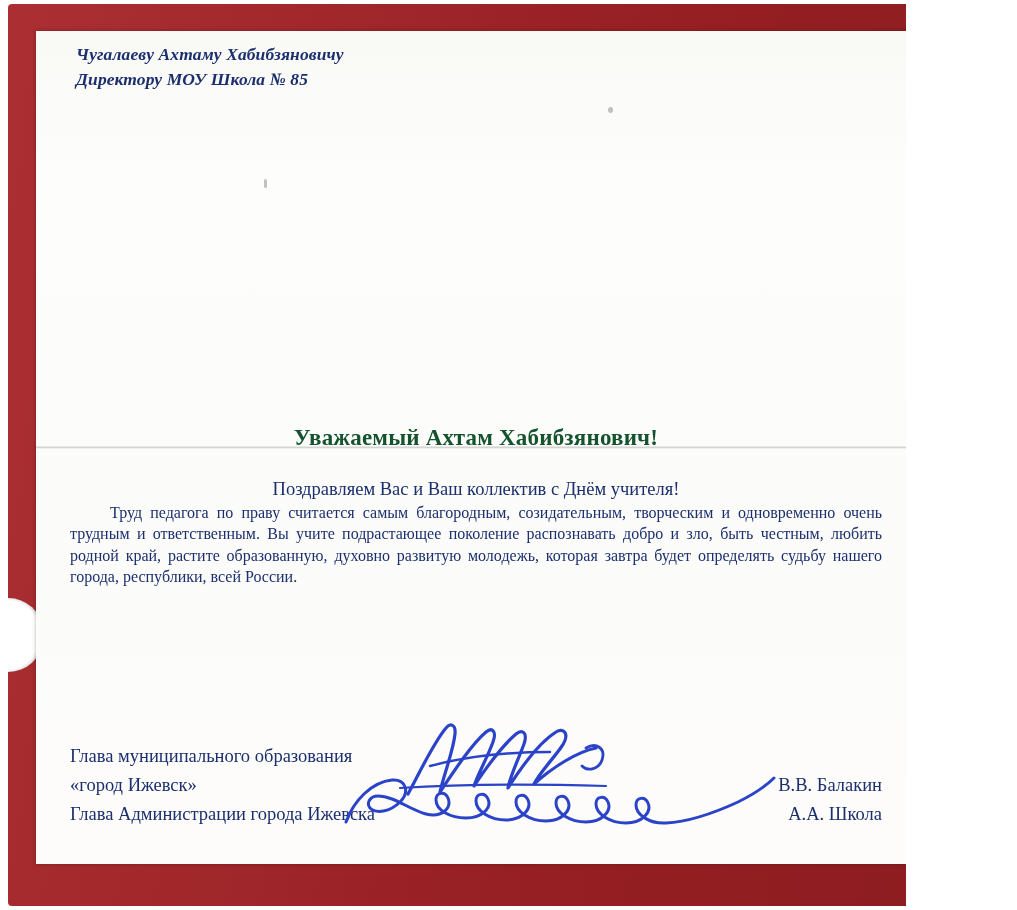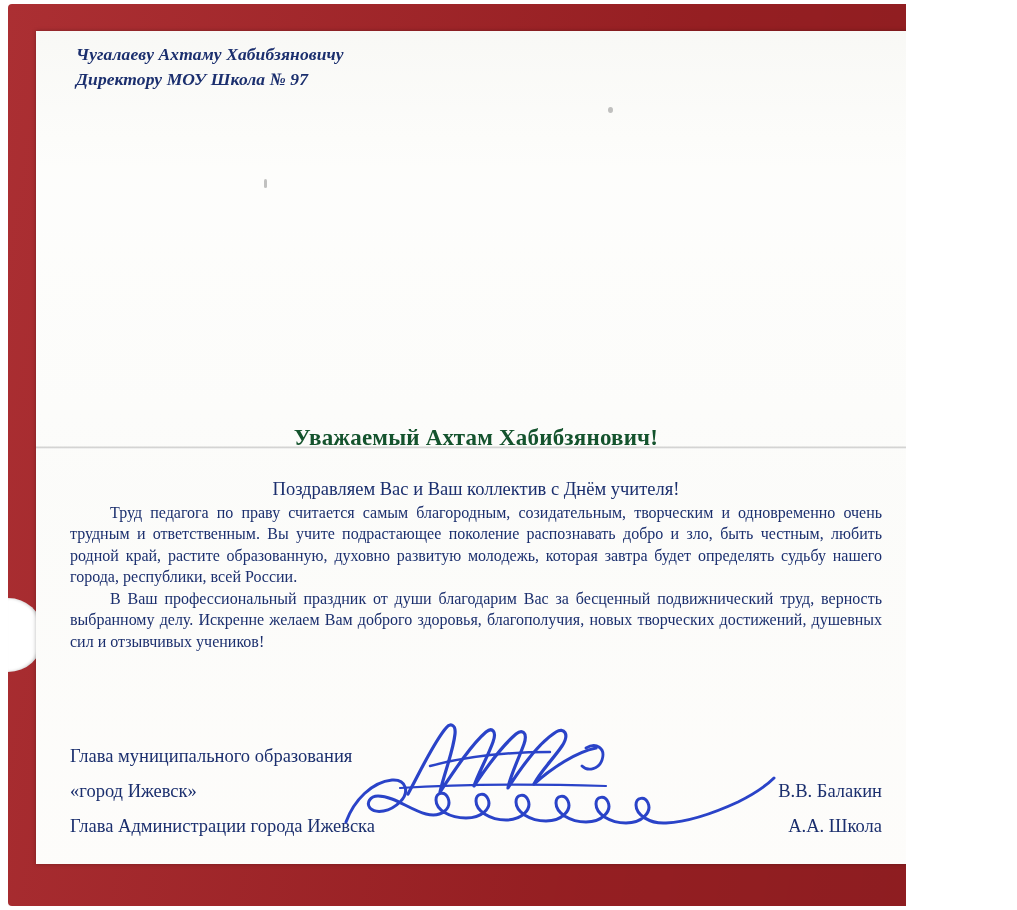--- a/index.html
+++ b/index.html
@@ -139,21 +139,21 @@
     line-height: 1.34;
   }
   .sig-row {
     position: relative;
     display: flex;
     justify-content: space-between;
     align-items: flex-end;
   }
   .sig-left { text-align: left; }
   .sig-right { text-align: right; white-space: nowrap; }
-  .sig-line2 { margin-top: 10px; gap: 44px; }
+  .sig-line2 { margin-top: 4px; gap: 44px; }
 
   
   .ink {
     position: absolute;
     pointer-events: none;
   }
   .ink svg { display: block; overflow: visible; }
   .ink path {
     fill: none;
     stroke: #2a43c8;
@@ -177,28 +177,27 @@
 
   <div class="sheet">
     <div class="sheet-tint"></div>
     <div class="fold"></div>
     <div class="speck" style="left:572px; top:76px; width:5px; height:6px;"></div>
     <div class="speck" style="left:228px; top:148px; width:3px; height:9px; border-radius:2px;"></div>
   </div>
 
   <div class="addressee">
     <div>Чугалаеву Ахтаму Хабибзяновичу</div>
-    <div>Директору МОУ Школа № 97</div>
+    <div>Директору МОУ Школа № 85</div>
   </div>
 
   <div class="body-wrap">
     <div class="salutation">Уважаемый Ахтам Хабибзянович!</div>
     <div class="lead">Поздравляем Вас и Ваш коллектив с Днём учителя!</div>
     <p class="para">Труд педагога по праву считается  самым благородным, созидательным, творческим и одновременно очень трудным и ответственным. Вы учите подрастающее поколение распознавать добро и зло, быть честным, любить родной край, растите образованную, духовно развитую молодежь, которая завтра будет определять судьбу нашего города, республики, всей России.</p>
-    <p class="para">В Ваш профессиональный праздник от души благодарим Вас за бесценный подвижнический труд, верность выбранному делу. Искренне желаем Вам доброго здоровья, благополучия, новых творческих достижений, душевных сил и отзывчивых учеников!</p>
   </div>
 
   <div class="signature-block">
     <div class="sig-row">
       <div class="sig-left">Глава муниципального образования</div>
     </div>
     <div class="sig-row sig-line2">
       <div class="sig-left">«город Ижевск»</div>
       <div class="sig-right">В.В. Балакин</div>
     </div>

